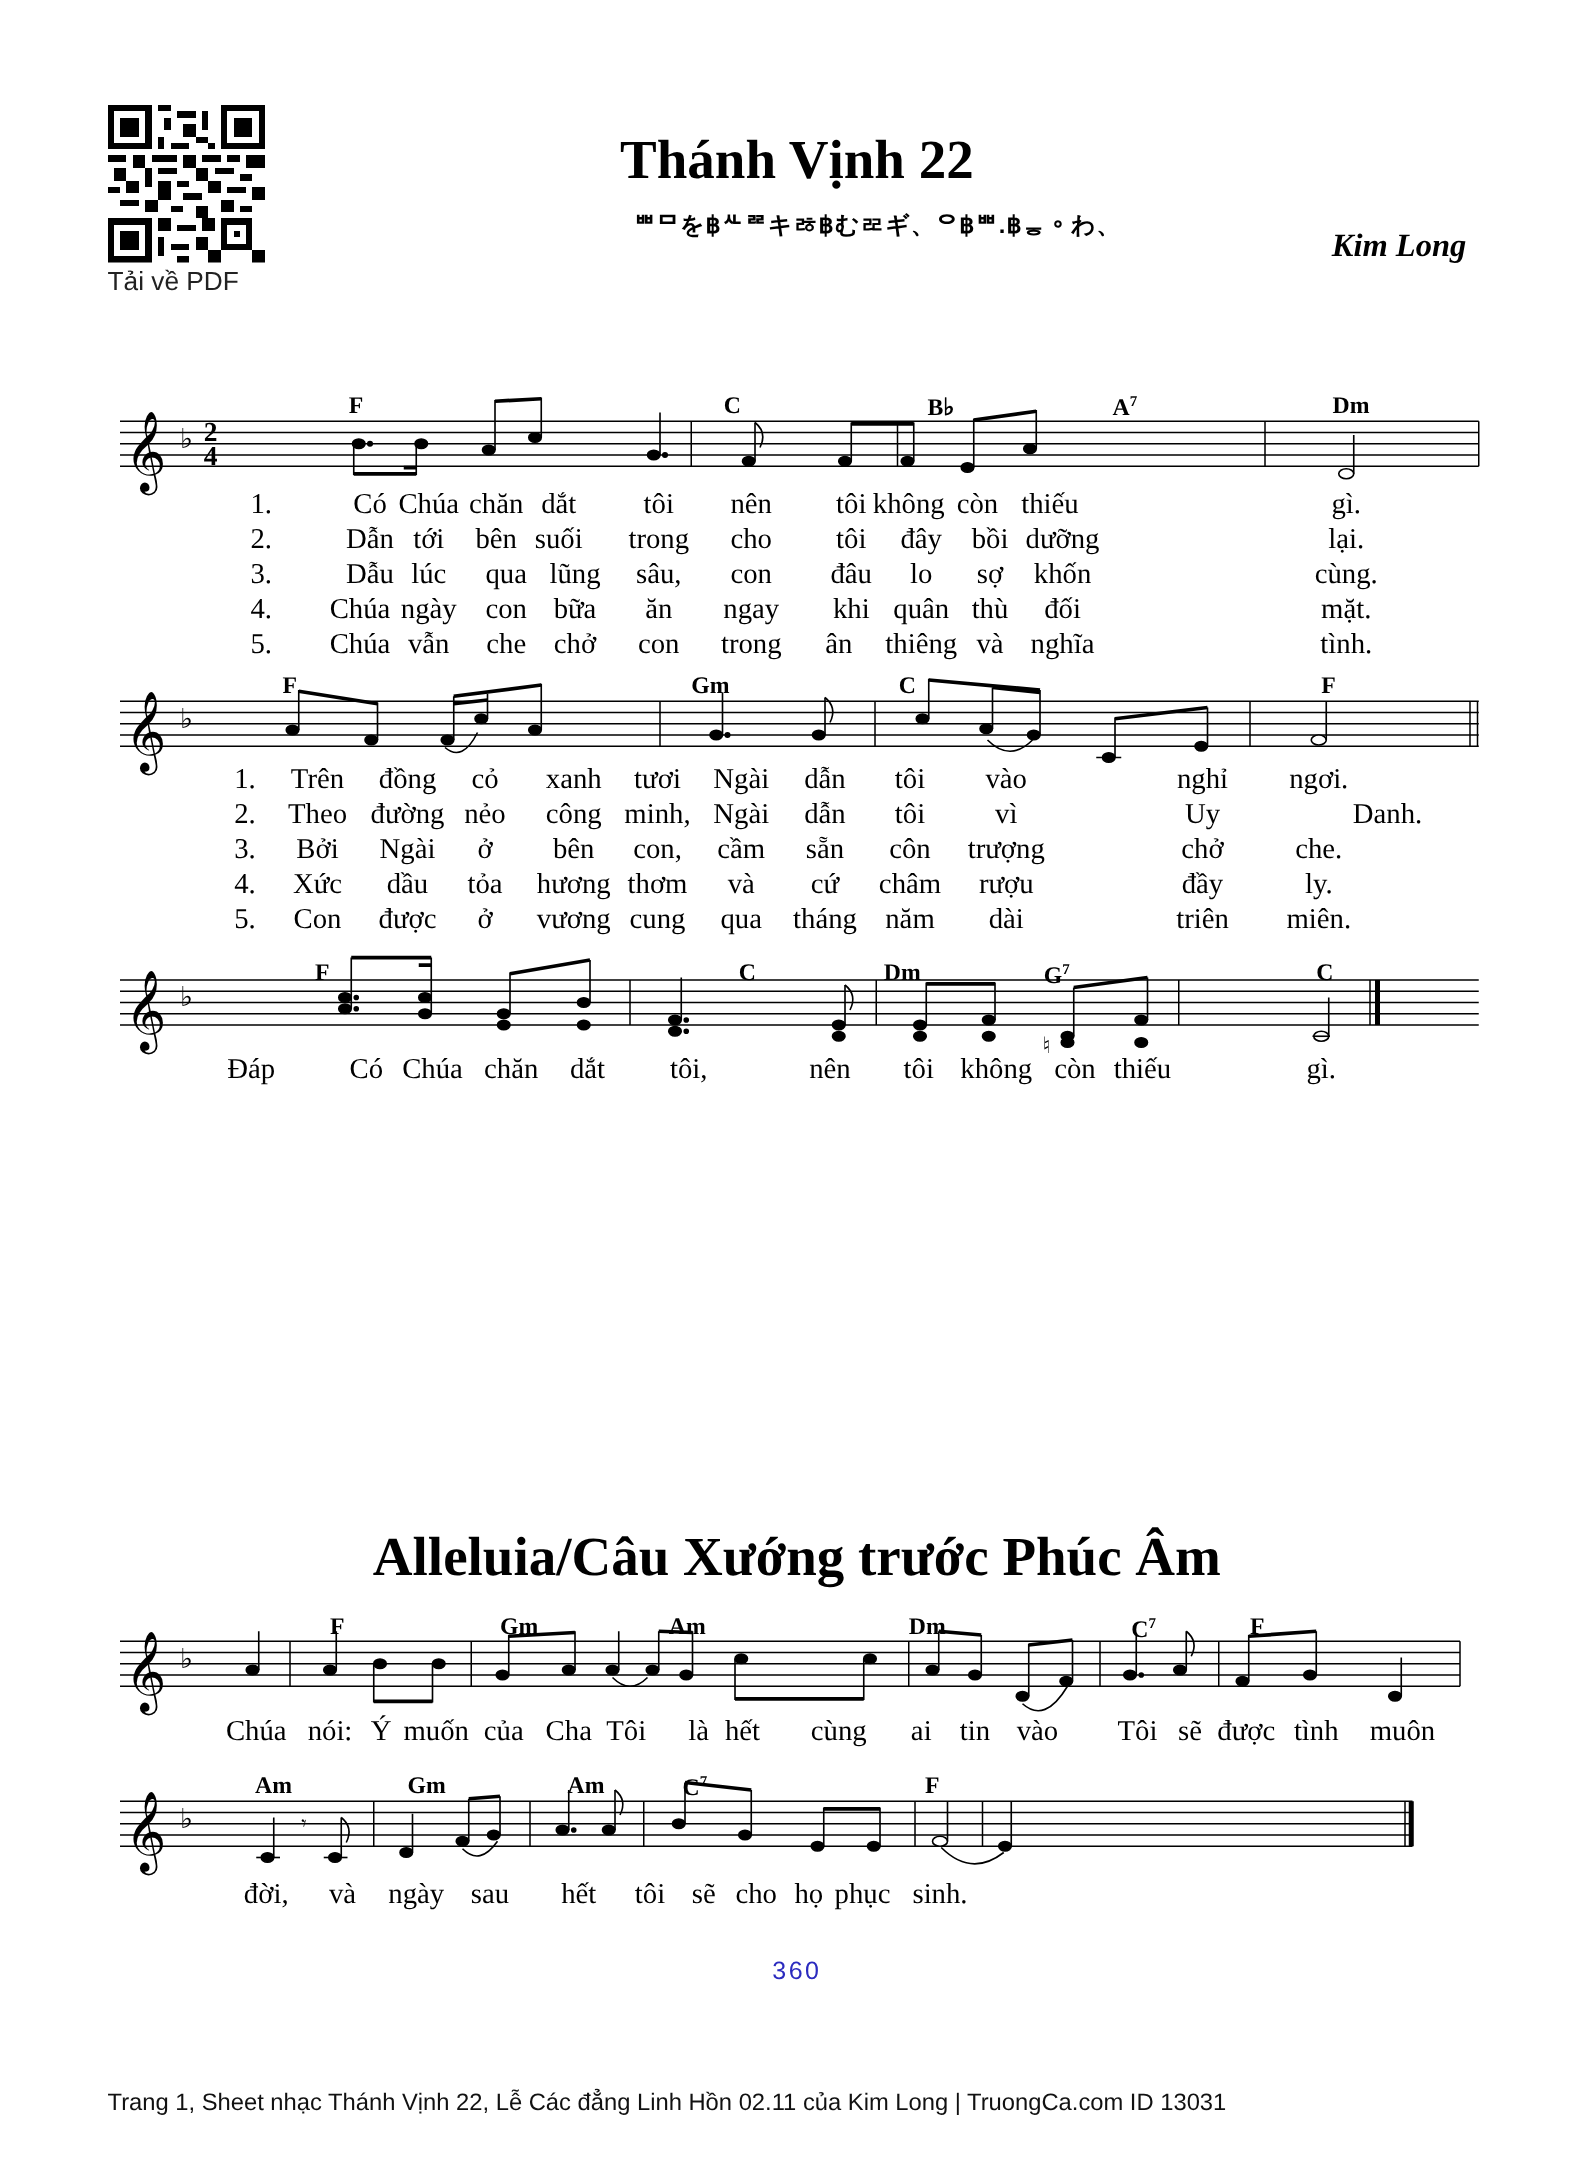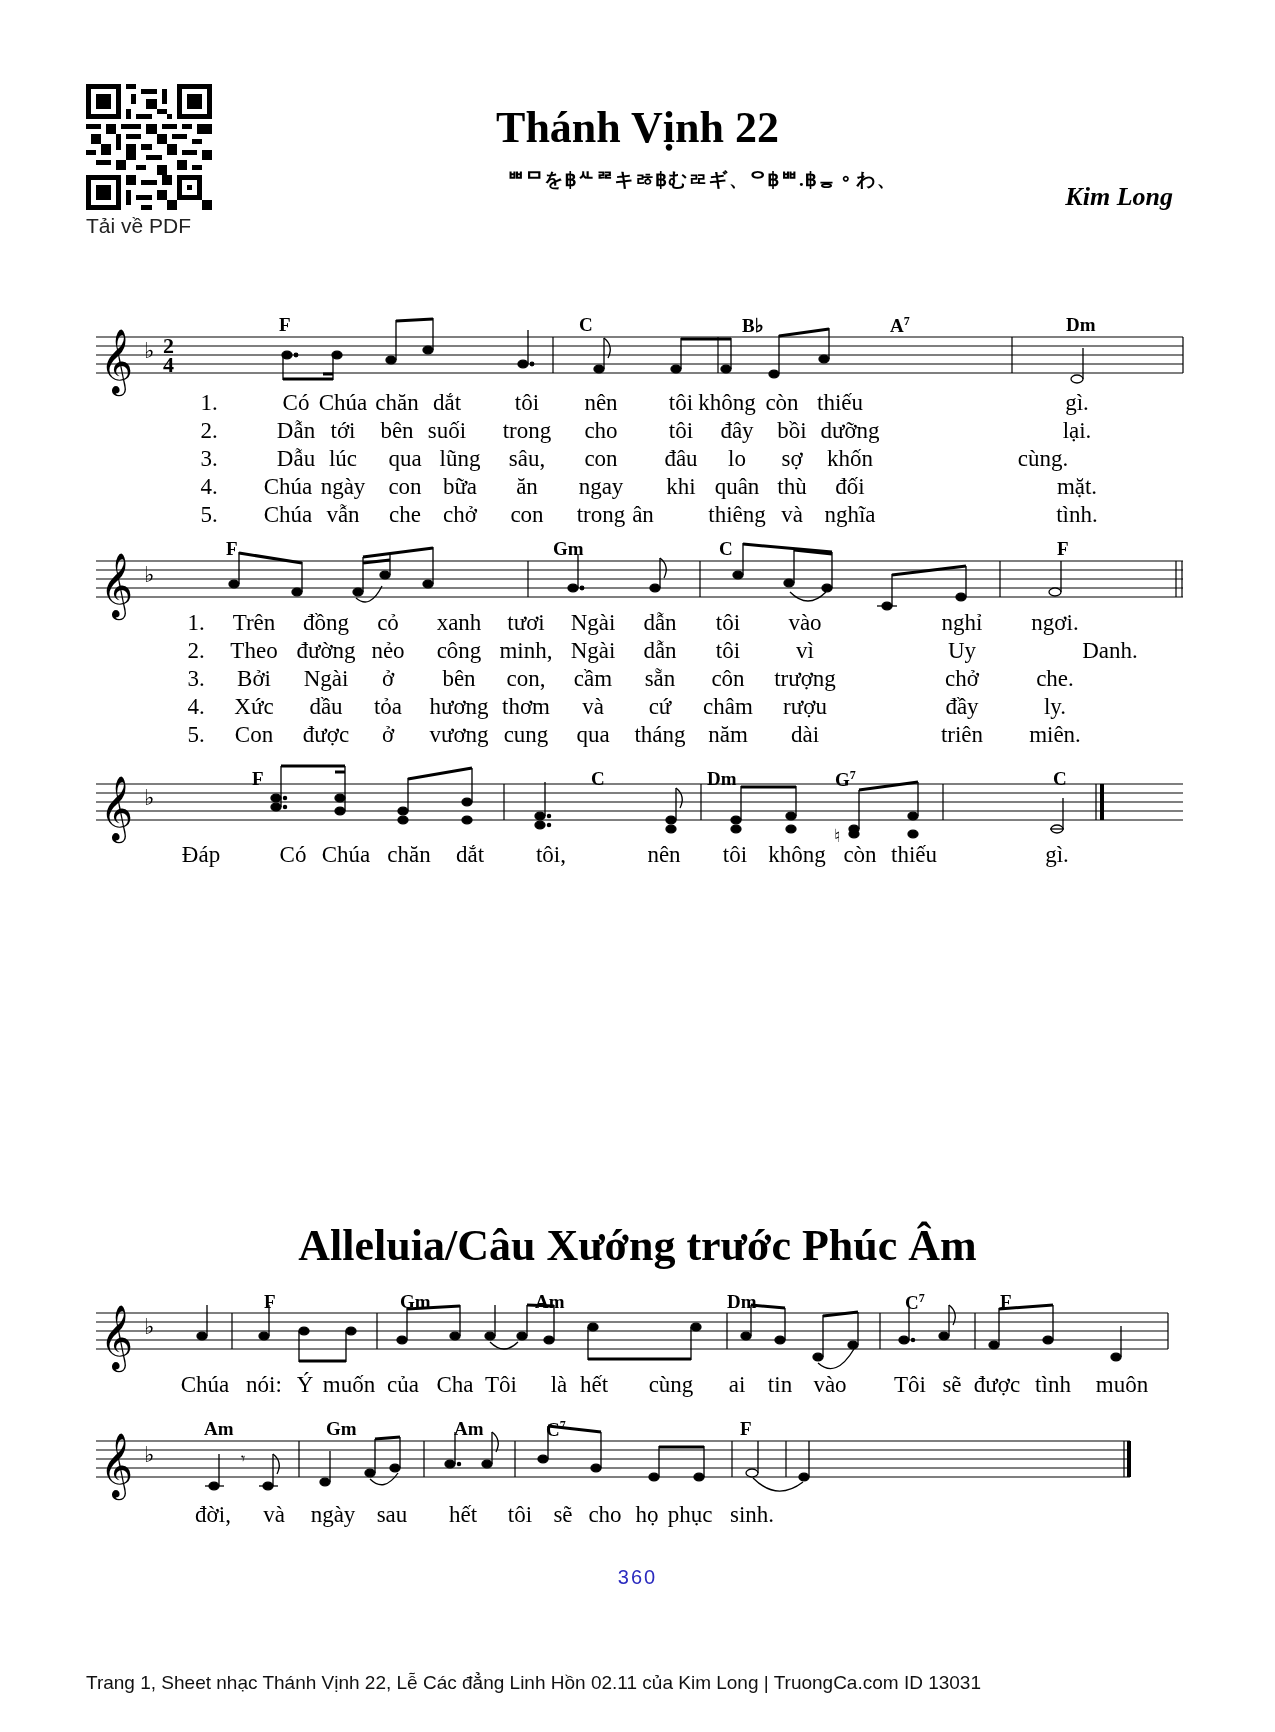--- a/index.html
+++ b/index.html
@@ -1,21 +1,21 @@
 <!DOCTYPE html>
 <html><head>
 <meta charset="utf-8">
 <style>
   html, body { margin:0; padding:0; background:#fff; }
   body { width:1275px; height:1732px; position:relative; overflow:hidden; font-family:"Liberation Serif", serif; color:#000; }
   .abs { position:absolute; }
   .qr { left:86px; top:84px; width:126px; height:126px; }
   .qr-label { left:86px; top:214px; font-family:"Liberation Sans", sans-serif; font-size:21px; color:#222; }
   .title { left:0; width:1275px; text-align:center; top:102px; font-weight:bold; font-size:44px; }
-  .subtitle-garbled { left:507px; top:167px; font-family:Liberation Serif, serif; font-size:19px; font-weight:bold; letter-spacing:1px; }
+  .subtitle-garbled { left:507px; top:167px; font-family:Liberation Sans, sans-serif; font-size:19px; font-weight:bold; letter-spacing:1px; }
   .composer { right:102px; top:182px; font-style:italic; font-weight:bold; font-size:26px; }
   .system { position:absolute; left:0; width:1275px; }
   .staff svg { position:absolute; left:0; top:0; }
   .chord { position:absolute; font-weight:bold; font-size:19px; }
   .chord sup { font-size:12px; }
   .lyric-row { position:absolute; left:0; width:1275px; height:28px; font-size:23px; }
   .lyric-row span { position:absolute; white-space:nowrap; transform:translateX(-50%); }
   .section-title { left:0; width:1275px; text-align:center; top:1220px; font-weight:bold; font-size:44px; }
   .page-num { left:0; width:1275px; text-align:center; top:1566px; font-family:"Liberation Sans", sans-serif; font-size:20px; color:#2b2bbf; letter-spacing:2px; }
   .footer { left:86px; top:1672px; font-family:"Liberation Sans", sans-serif; font-size:19px; color:#111; }
@@ -184,21 +184,21 @@
       <span style="left:296px">Dẫu</span>
       <span style="left:343px">lúc</span>
       <span style="left:405px">qua</span>
       <span style="left:460px">lũng</span>
       <span style="left:527px">sâu,</span>
       <span style="left:601px">con</span>
       <span style="left:681px">đâu</span>
       <span style="left:737px">lo</span>
       <span style="left:792px">sợ</span>
       <span style="left:850px">khốn</span>
-      <span style="left:1043px">cùng.</span>
+      <span style="left:1077px">cùng.</span>
   </div>
   <div class="lyric-row" style="top:174px;">
     <span style="left:209px">4.</span>
       <span style="left:288px">Chúa</span>
       <span style="left:343px">ngày</span>
       <span style="left:405px">con</span>
       <span style="left:460px">bữa</span>
       <span style="left:527px">ăn</span>
       <span style="left:601px">ngay</span>
       <span style="left:681px">khi</span>
@@ -208,21 +208,21 @@
       <span style="left:1077px">mặt.</span>
   </div>
   <div class="lyric-row" style="top:202px;">
     <span style="left:209px">5.</span>
       <span style="left:288px">Chúa</span>
       <span style="left:343px">vẫn</span>
       <span style="left:405px">che</span>
       <span style="left:460px">chở</span>
       <span style="left:527px">con</span>
       <span style="left:601px">trong</span>
-      <span style="left:643px">ân</span>
+      <span style="left:671px">ân</span>
       <span style="left:737px">thiêng</span>
       <span style="left:792px">và</span>
       <span style="left:850px">nghĩa</span>
       <span style="left:1077px">tình.</span>
   </div>
 </div>
 
 <div class="system" style="top:530px;height:230px;">
   <div class="staff">
     <svg width="1275" height="110">

